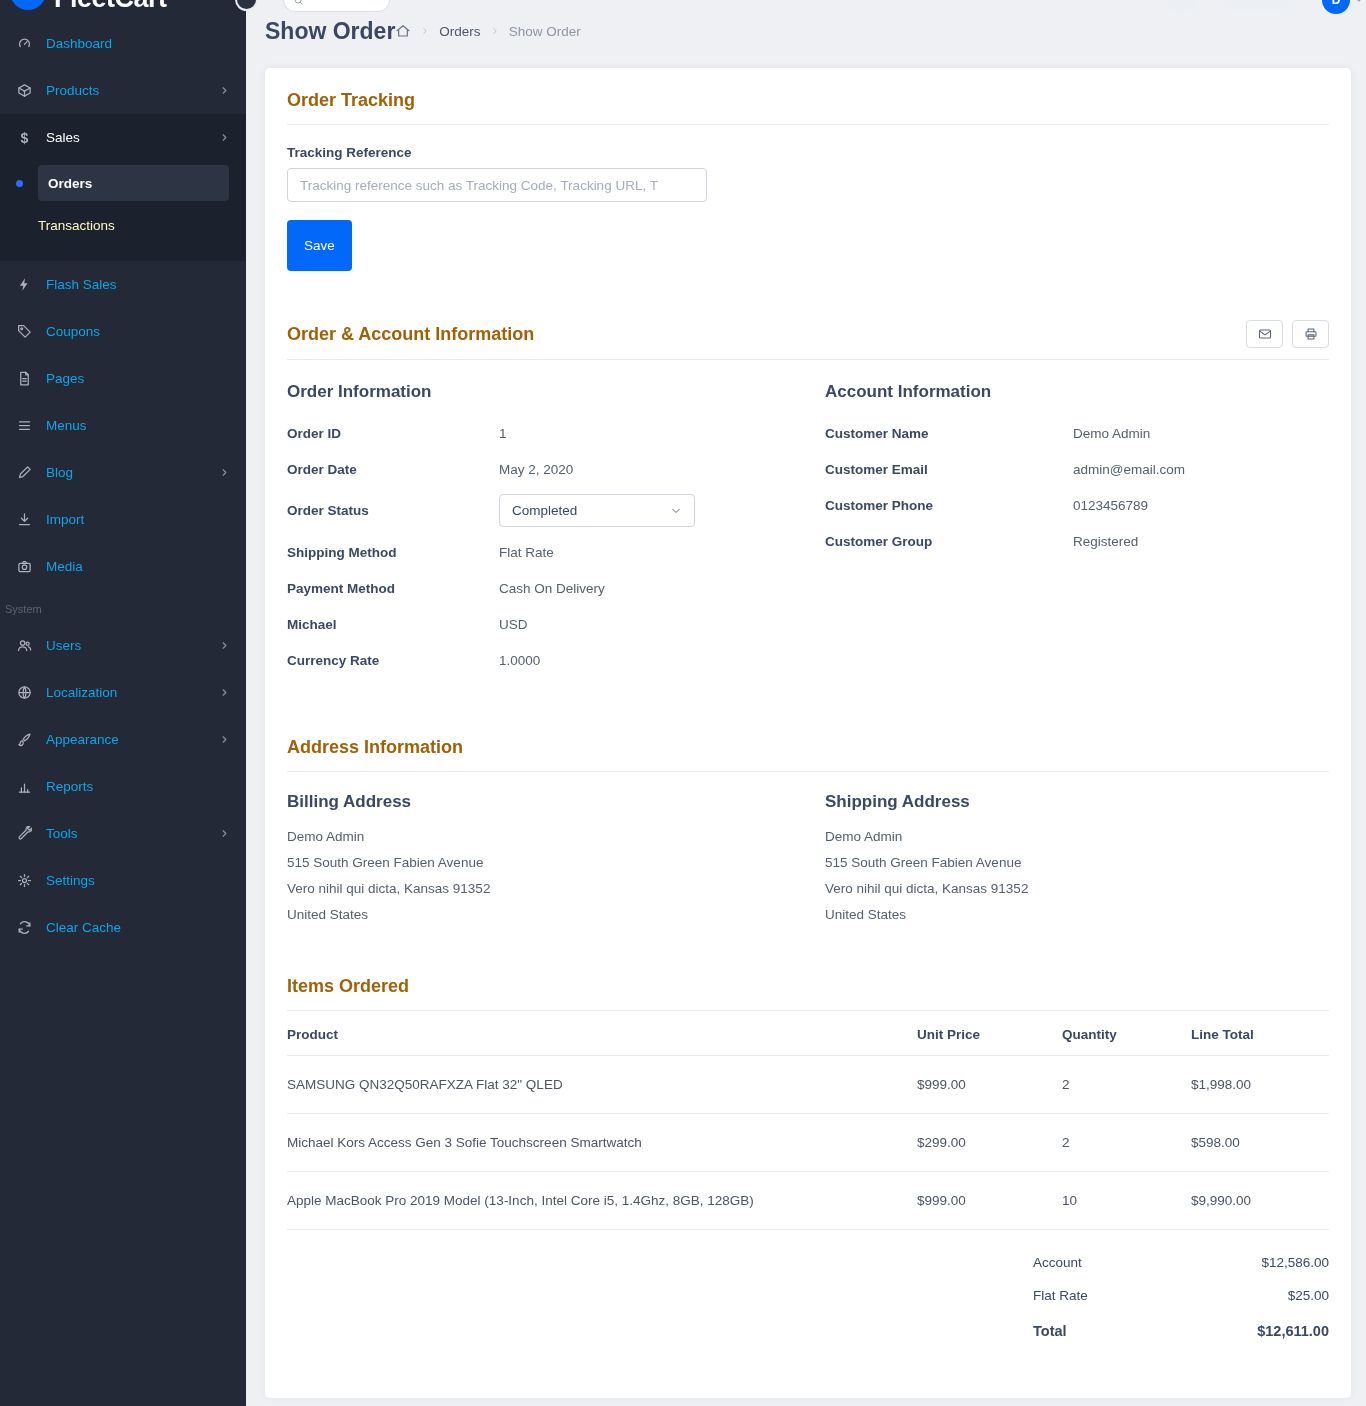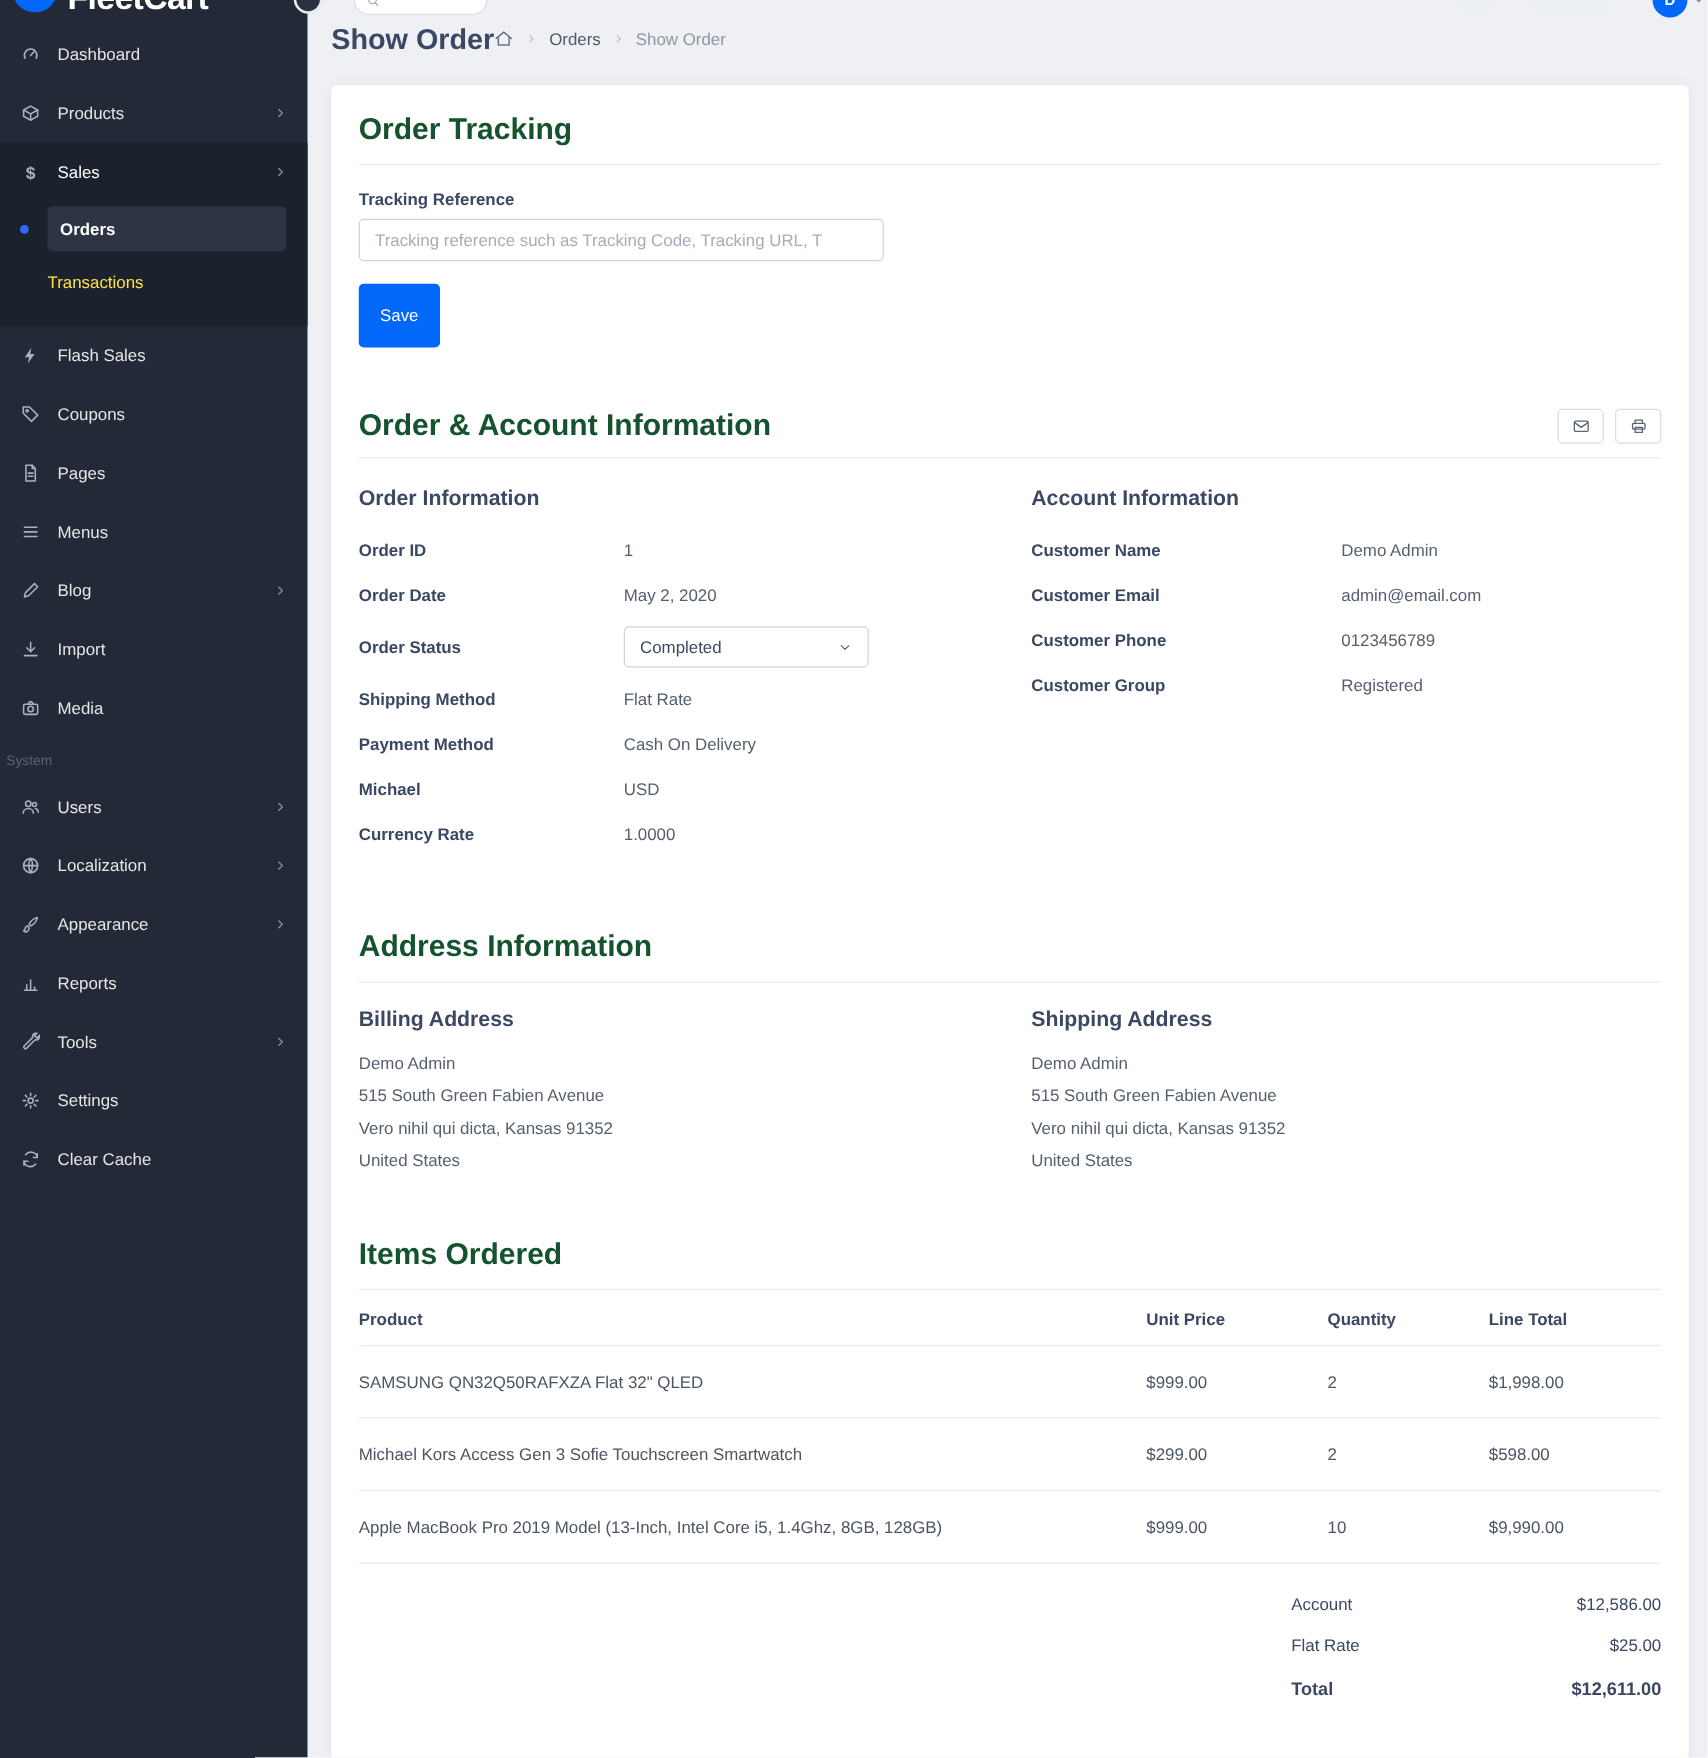--- a/index.html
+++ b/index.html
@@ -36,37 +36,37 @@
   }
   .collapse-btn {
     position: absolute; left: 235px; top: -12px;
     width: 23px; height: 23px; border-radius: 50%;
     background: #2a3140; border: 2px solid #e8ebf0; cursor: pointer;
   }
   .nav { padding-top: 8px; }
   .nav-item {
     display: flex; align-items: center; height: 47px;
     padding: 0 16px; font-size: 13.5px; font-weight: 500;
-    color: #e5e5e5; cursor: pointer; white-space: nowrap;
+    color: #0ea5e9; cursor: pointer; white-space: nowrap;
   }
   .nav-item .icon {
     width: 17px; margin-right: 13px; color: #a9b0bf;
     display: flex; justify-content: center; align-items: center;
     font-size: 14px; font-weight: 700;
   }
   .nav-item .icon svg { width: 15px; height: 15px; stroke: currentColor; stroke-width: 2; fill: none; stroke-linecap: round; stroke-linejoin: round; }
   .nav-item .chev { margin-left: auto; color: #8b93a2; display: flex; }
   .nav-item .chev svg { width: 11px; height: 11px; stroke: currentColor; stroke-width: 2.4; fill: none; stroke-linecap: round; stroke-linejoin: round; }
   .sales-group { background: #1c212e; }
   .sales-group .nav-item { color: #ffffff; }
   .submenu { padding: 4px 0 12px; }
   .submenu-item {
     position: relative; display: flex; align-items: center;
     height: 36px; margin: 0 17px 6px 38px; border-radius: 4px;
-    font-size: 13.5px; color: #fde047; cursor: pointer;
+    font-size: 13.5px; color: #fef9c3; cursor: pointer;
   }
   .submenu-item.active { background: #2d3444; color: #fff; font-weight: 600; padding: 0 10px; }
   .submenu-item.active .dot {
     position: absolute; left: -22px; width: 7px; height: 7px;
     border-radius: 50%; background: #2f6bff;
   }
   .section-label { padding: 13px 5px 7px; font-size: 11px; color: #5b6373; }
 
   
   .main { flex: 1; display: flex; flex-direction: column; min-width: 0; }
@@ -105,21 +105,21 @@
   .breadcrumb .sep { color: #b9bec9; display:flex; }
   .breadcrumb .sep svg { width: 10px; height: 10px; stroke: currentColor; stroke-width: 2.2; fill:none; stroke-linecap:round; stroke-linejoin:round; }
   .breadcrumb .current { color: #8f96a3; }
   .breadcrumb .link { cursor: pointer; }
 
   .card {
     background: #fff; border-radius: 5px;
     box-shadow: 0 0 10px rgba(28,39,60,.05);
     padding: 22px 22px 50px;
   }
-  h2.section-heading { font-size: 24px; font-weight: 600; color: #14532d; margin: 0 0 13px; }
+  h2.section-heading { font-size: 18px; font-weight: 600; color: #a16207; margin: 0 0 13px; }
   .hr { border-top: 1px solid #e8ebf1; }
   .heading-row { display: flex; align-items: center; justify-content: space-between; margin-top: 49px; }
   .heading-row h2 { margin: 0; }
   .icon-btns { display: flex; gap: 9px; }
   .icon-btn {
     width: 37px; height: 28px; border: 1px solid #d8dce3; border-radius: 4px;
     background: #fff; display: flex; align-items: center; justify-content: center;
     color: #5b6473; cursor: pointer;
   }
   .icon-btn svg { width: 14px; height: 14px; stroke: currentColor; stroke-width: 1.8; fill: none; stroke-linecap: round; stroke-linejoin: round; }

